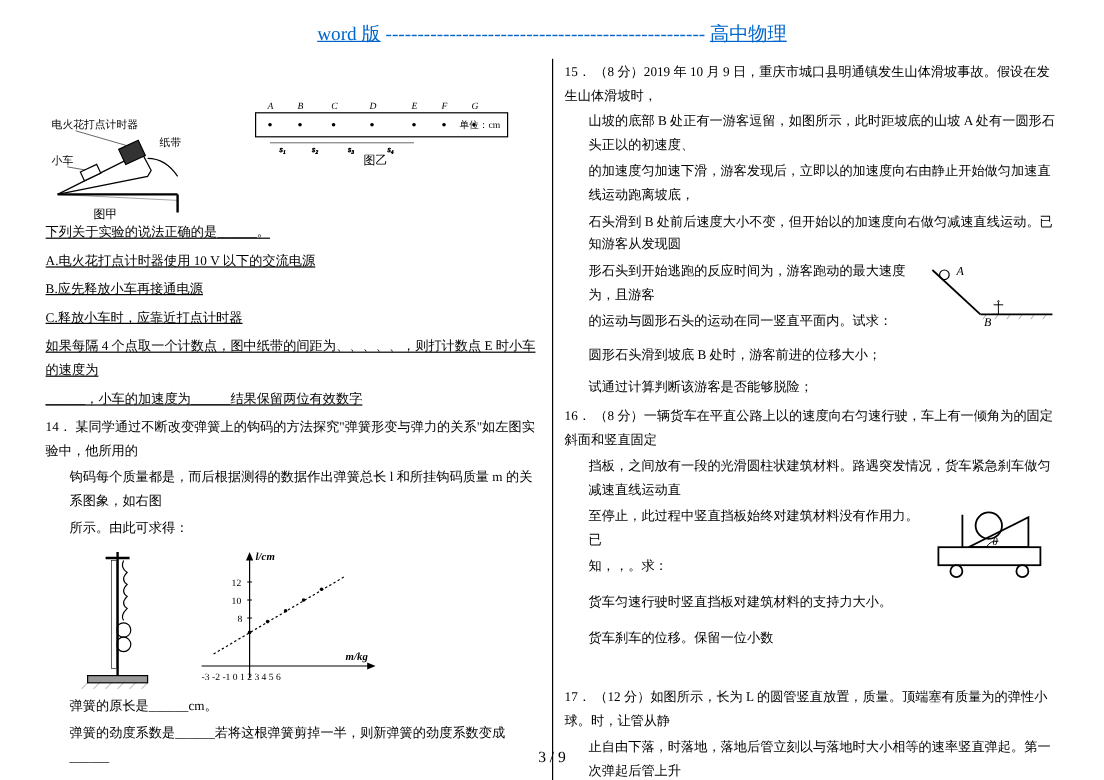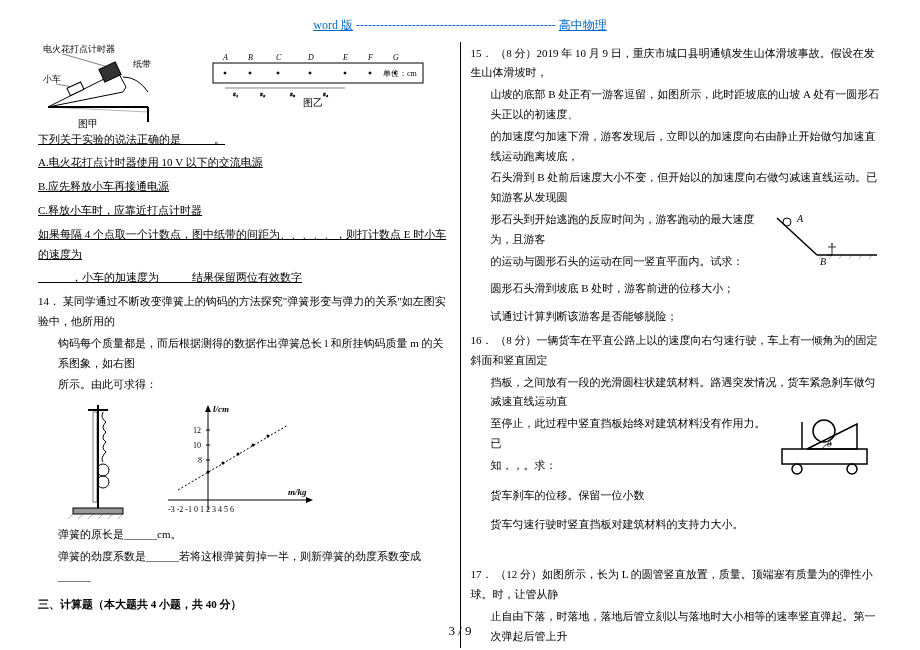--- a/index.html
+++ b/index.html
@@ -11,21 +11,21 @@
       font-size: 11px;
       line-height: 1.8;
       color: #000;
       background: #fff;
       position: relative;
       overflow: hidden;
     }
     .header {
       text-align: center;
       padding-top: 15px;
-      font-size: 12px;
+      font-size: 16px;
     }
     .header-word {
       color: #0066cc;
       text-decoration: underline;
     }
     .header-dash {
       color: #0066cc;
     }
     .header-subject {
       color: #0066cc;
@@ -47,20 +47,21 @@
     .diagram-row {
       display: flex;
       align-items: center;
       gap: 20px;
       margin-bottom: 8px;
     }
     .diagram-cart {
       position: relative;
       width: 150px;
       height: 80px;
+      margin-top: 48px;
     }
     .diagram-ruler {
       width: 220px;
     }
     .item {
       margin-bottom: 4px;
       text-decoration: underline;
     }
     .indent {
       padding-left: 20px;
@@ -285,22 +286,22 @@
         <line x1="30" y1="35" x2="30" y2="8" stroke="#000" stroke-width="1.5"></line>
         <path d="M 35 35 L 85 35 L 85 10 Z" fill="none" stroke="#000" stroke-width="1.5"></path>
         <circle cx="52" cy="17" r="11" fill="none" stroke="#000" stroke-width="1.5"></circle>
         <path d="M 50 35 A 10 10 0 0 1 60 30" fill="none" stroke="#000" stroke-width="0.8"></path>
         <text x="55" y="33" font-size="9" font-style="italic"><tspan>θ</tspan></text>
       </svg>
     </div>
 
     <p class="indent">至停止，此过程中竖直挡板始终对建筑材料没有作用力。已</p>
     <p class="indent">知，，。求：</p>
+    <p class="indent" style="margin-top:10px">货车匀速行驶时竖直挡板对建筑材料的支持力大小。</p>
     <p class="indent" style="margin-top:10px">货车刹车的位移。保留一位小数</p>
-    <p class="indent" style="margin-top:10px">货车匀速行驶时竖直挡板对建筑材料的支持力大小。</p>
 
     <p style="margin-top:30px">
       <span class="q-num">17．</span>
       <span>（12 分）如图所示，长为 L 的圆管竖直放置，质量。顶端塞有质量为的弹性小球。时，让管从静</span>
     </p>
     <p class="indent">止自由下落，时落地，落地后管立刻以与落地时大小相等的速率竖直弹起。第一次弹起后管上升</p>
 
   </div>
 </div>
 

